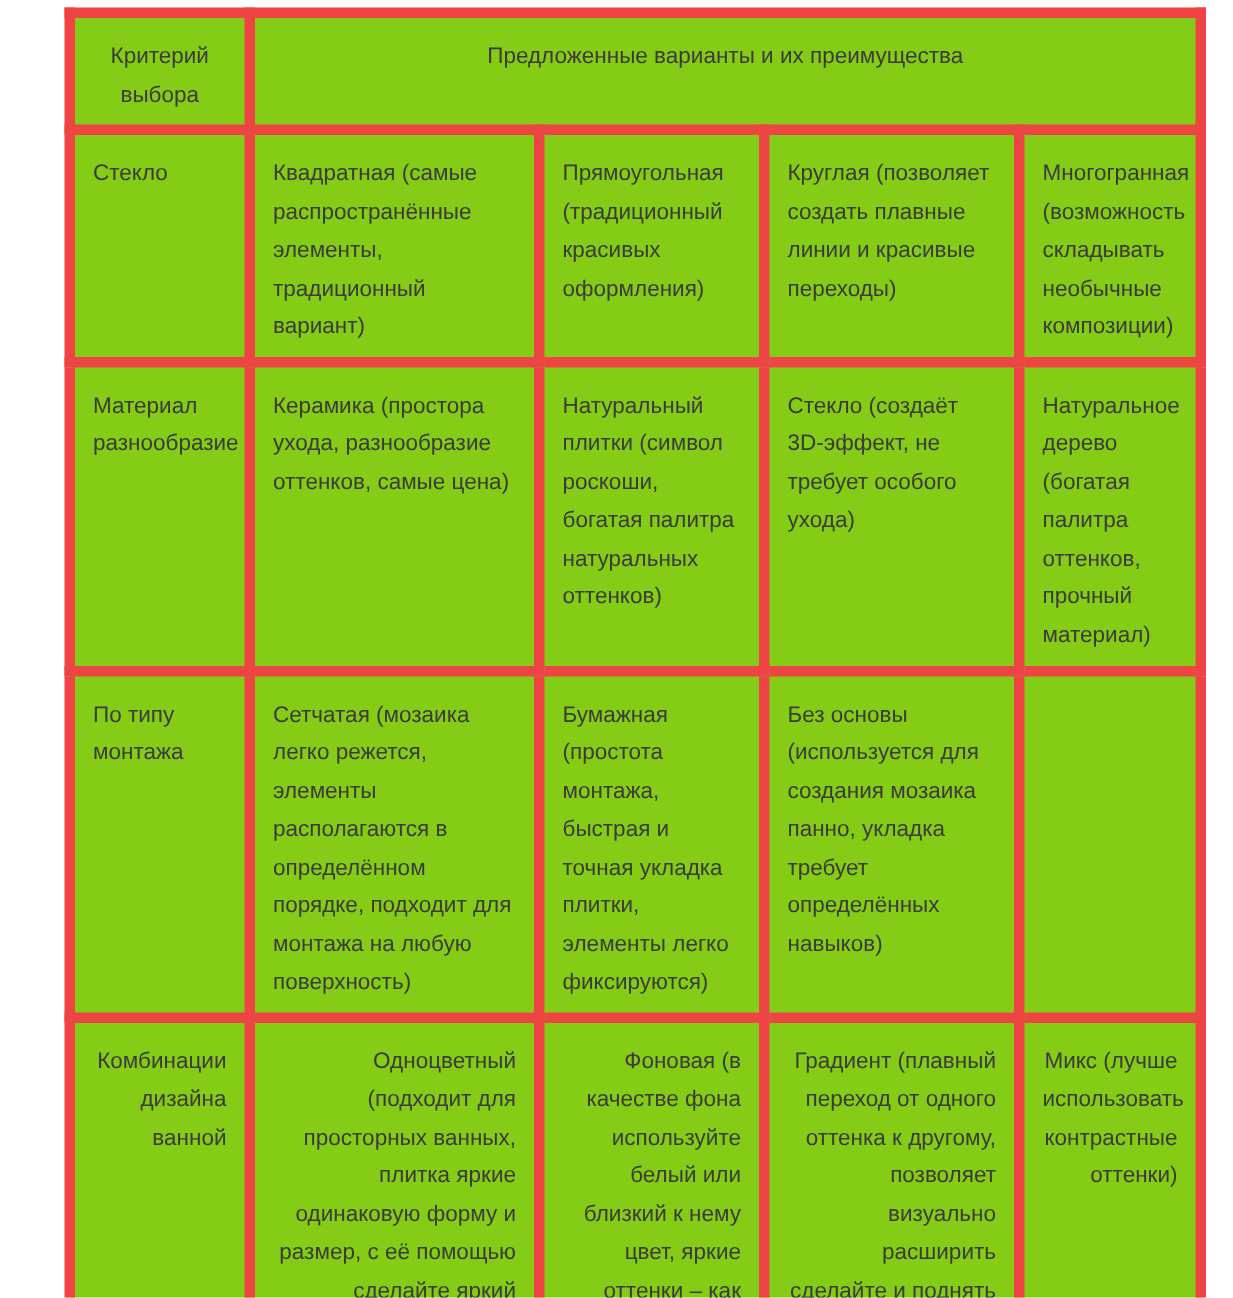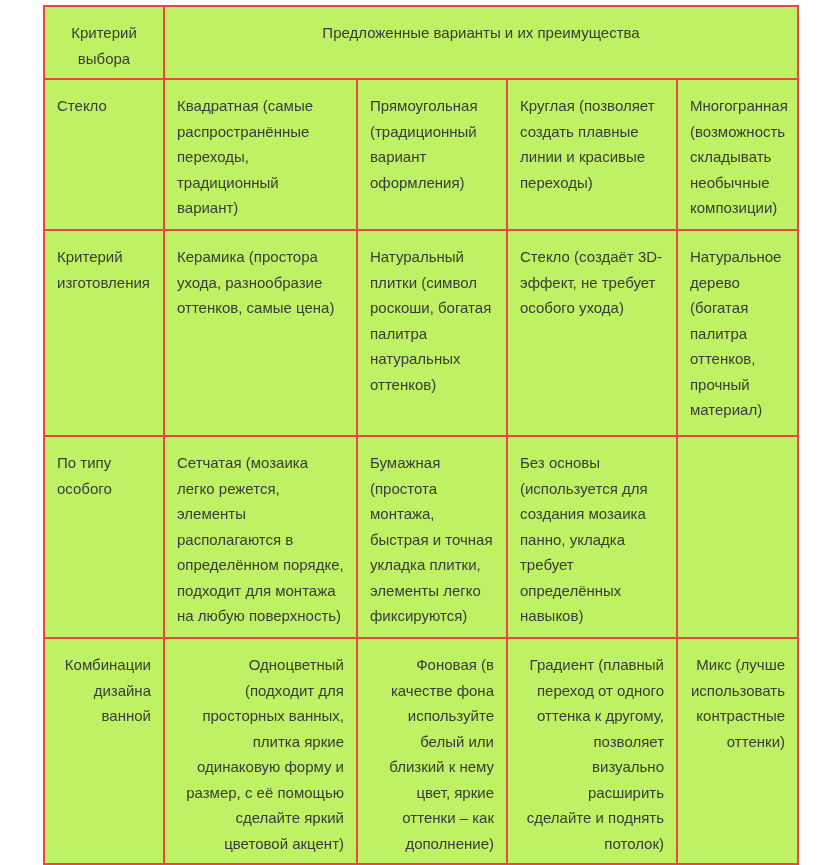--- a/index.html
+++ b/index.html
@@ -21,28 +21,28 @@
     border-collapse: collapse;
     table-layout: fixed;
     width: 754px;
   }
   col.c0 { width: 120px; }
   col.c1 { width: 193px; }
   col.c2 { width: 150px; }
   col.c3 { width: 170px; }
   col.c4 { width: 121px; }
   td {
-    border: 2px solid #ef4444;
+    border: 7px solid #ef4444;
     vertical-align: top;
     padding: 13px 12px 7px 12px;
     font-size: 15px;
     font-weight: 400;
     line-height: 25.5px;
     text-align: left;
-    background: #bef264;
+    background: #84cc16;
   }
   tr.header-row td {
     text-align: center;
     height: 69px;
   }
   tr.r-shape    { height: 151px; }
   tr.r-material { height: 206px; }
   tr.r-base     { height: 202px; }
   tr.r-combo    { height: 223px; }
   tr.center-row td { text-align: right; }
@@ -60,36 +60,36 @@
         <col class="c4">
     </colgroup>
     <tbody>
       <tr class="header-row">
         <td>Критерий выбора</td>
         <td colspan="4">Предложенные варианты и их преимущества</td>
       </tr>
 
       <tr class="r-shape">
         <td>Стекло</td>
-        <td>Квадратная (самые распространённые переходы, традиционный вариант)</td>
-        <td>Прямоугольная (традиционный вариант оформления)</td>
+        <td>Квадратная (самые распространённые элементы, традиционный вариант)</td>
+        <td>Прямоугольная (традиционный красивых оформления)</td>
         <td>Круглая (позволяет создать плавные линии и красивые переходы)</td>
         <td>Многогранная (возможность складывать необычные композиции)</td>
       </tr>
 
       <tr class="r-material">
-        <td>Критерий изготовления</td>
+        <td>Материал разнообразие</td>
         <td>Керамика (простора ухода, разнообразие оттенков, самые цена)</td>
         <td>Натуральный плитки (символ роскоши, богатая палитра натуральных оттенков)</td>
         <td>Стекло (создаёт 3D-эффект, не требует особого ухода)</td>
         <td>Натуральное дерево (богатая палитра оттенков, прочный материал)</td>
       </tr>
 
       <tr class="r-base">
-        <td>По типу особого</td>
+        <td>По типу монтажа</td>
         <td>Сетчатая (мозаика легко режется, элементы располагаются в определённом порядке, подходит для монтажа на любую поверхность)</td>
         <td>Бумажная (простота монтажа, быстрая и точная укладка плитки, элементы легко фиксируются)</td>
         <td>Без основы (используется для создания мозаика панно, укладка требует определённых навыков)</td>
         <td></td>
       </tr>
 
       <tr class="r-combo center-row">
         <td>Комбинации дизайна ванной</td>
         <td>Одноцветный (подходит для просторных ванных, плитка яркие одинаковую форму и размер, с её помощью сделайте яркий цветовой акцент)</td>
         <td>Фоновая (в качестве фона используйте белый или близкий к нему цвет, яркие оттенки – как дополнение)</td>

